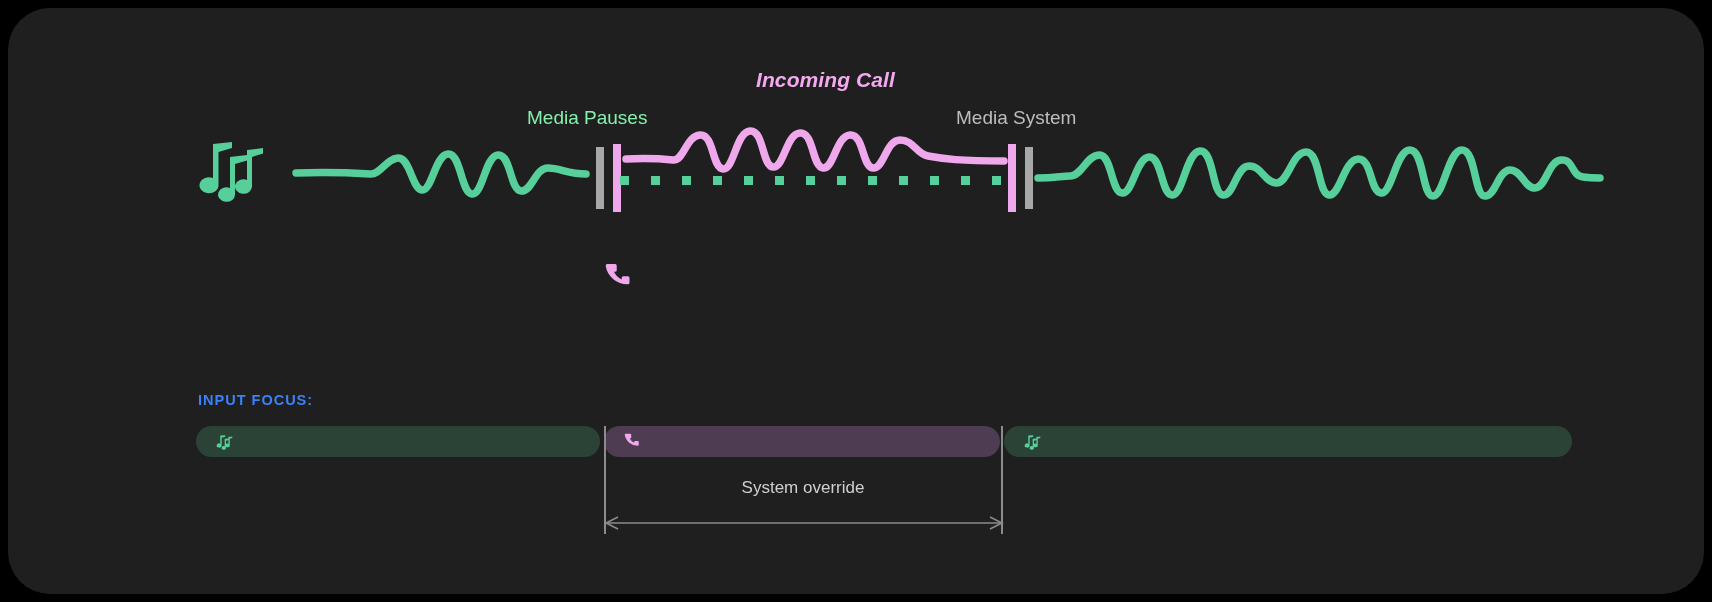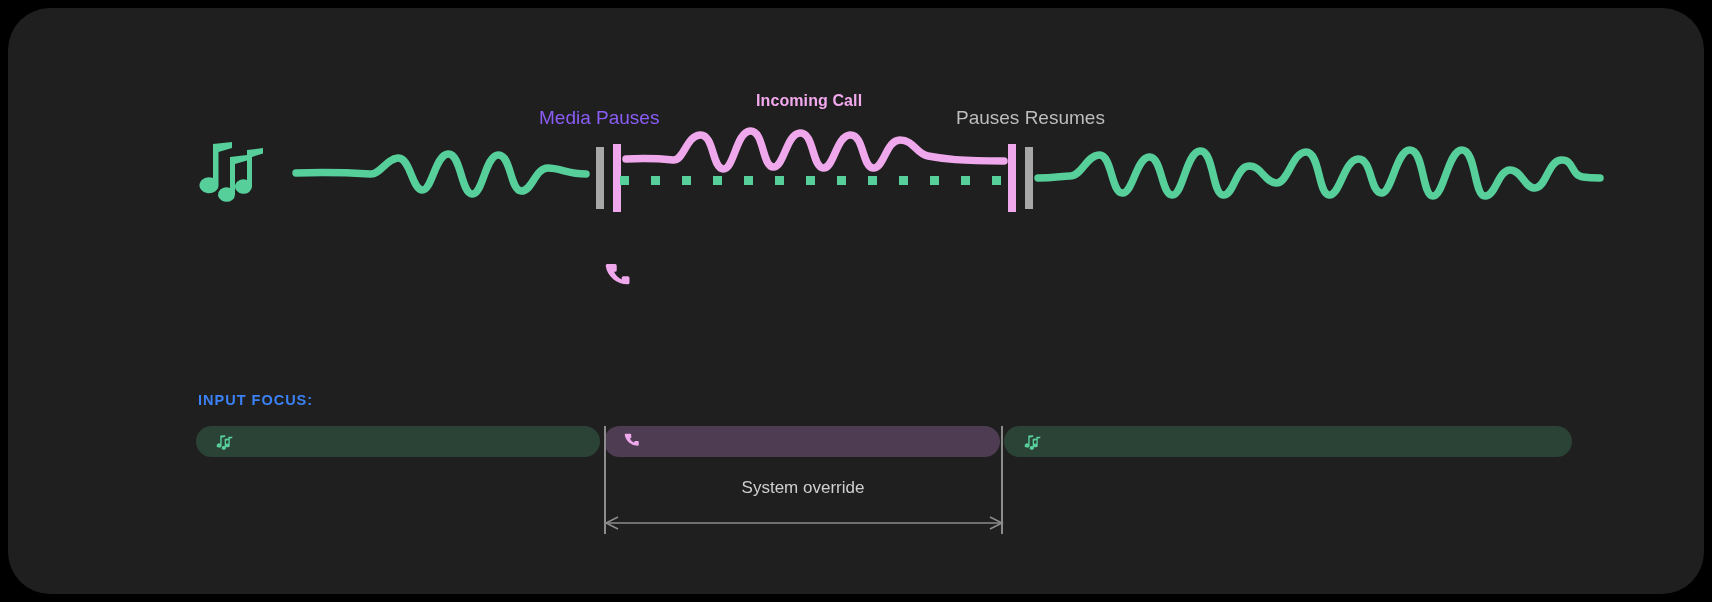--- a/index.html
+++ b/index.html
@@ -8,24 +8,24 @@
   #stage{position:absolute;left:0;top:0;width:1712px;height:602px;background:#000;}
 
   #card{
     position:absolute;left:8px;top:8px;width:1696px;height:586px;
     background:#1f1f1f;border-radius:42px;overflow:hidden;
   }
 
   
   .lbl{position:absolute;white-space:nowrap;}
   #lbl-incoming{
-    left:748px;top:84px;font-size:16px;font-weight:700;color:#f3a9ee;letter-spacing:.1px;
+    left:748px;top:60px;font-size:21px;font-weight:700;color:#f3a9ee;letter-spacing:.1px;font-style:italic;
   }
   #lbl-pauses{
-    left:531px;top:99px;font-size:19px;font-weight:400;color:#8b5cf6;
+    left:519px;top:99px;font-size:19px;font-weight:400;color:#86efac;
   }
   #lbl-resumes{
     left:948px;top:99px;font-size:19px;font-weight:400;color:#bdbdbd;
   }
 
   
   #wave-svg{position:absolute;left:0px;top:118px;width:1696px;height:110px;display:block;}
 
   
   #call-icon{position:absolute;left:593px;top:253px;width:34px;height:34px;}
@@ -57,21 +57,21 @@
   #arrow-svg{position:absolute;left:590px;top:505px;width:412px;height:20px;}
 </style>
 </head>
 <body>
 
 <div id="stage">
   <div id="card">
 
     <div class="lbl" id="lbl-incoming">Incoming Call</div>
     <div class="lbl" id="lbl-pauses">Media Pauses</div>
-    <div class="lbl" id="lbl-resumes">Pauses Resumes</div>
+    <div class="lbl" id="lbl-resumes">Media System</div>
 
     <svg id="wave-svg" viewBox="0 0 1696 110">
 
       <g fill="#56cf9b">
         <path d="M205 18 L205 52 a9.5 8 0 1 0 5.5 7 L210.5 26 L224 22 L224 16 Z"></path>
         <path d="M222 31 L222 62 a8.5 7.2 0 1 0 5 6.4 L227 38 L239 34.5 L239 29 Z"></path>
         <path d="M239 24 L239 54 a8.5 7.2 0 1 0 5 6.4 L244 31 L255 27.5 L255 22 Z"></path>
       </g>
 
       <path fill="none" stroke="#56cf9b" stroke-width="7.5" stroke-linecap="round" stroke-linejoin="round" d="M288 47 C 320 46, 345 47, 362 48

